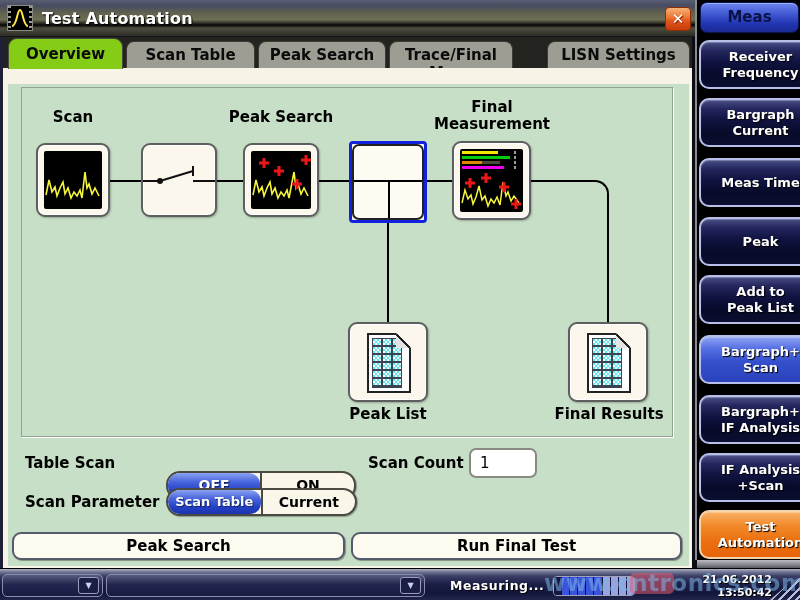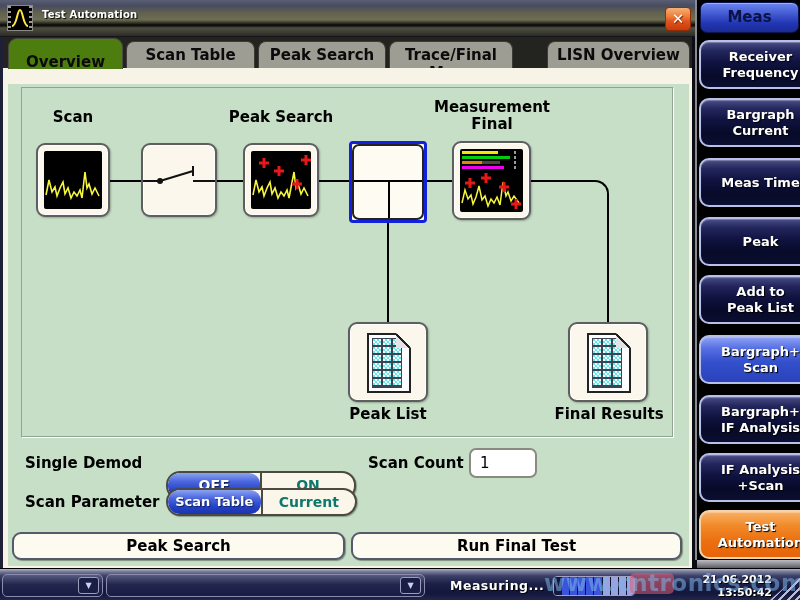--- a/index.html
+++ b/index.html
@@ -13,38 +13,38 @@
 
   
   .titlebar {
     left:0; top:0; width:697px; height:37px;
     background:linear-gradient(180deg,#5a5e74 0%,#484c60 16%,#63634e 38%,#6e6e55 55%,#55554614 70%,#4e4e40 78%,#2c2c26 100%);
     border-bottom:1px solid #14141a;
   }
   .title-icon { left:7; left:7px; top:5px; width:26px; height:26px; background:#000; border:1px solid #8a8a80; }
   .title-icon .film { position:absolute; top:0; bottom:0; width:3px;
     background:repeating-linear-gradient(#9a9a9a 0 2px,#000 2px 5px); }
-  .title-text { left:42px; top:9px; color:#fff; font-size:10px; font-weight:bold; text-shadow:1px 1px 1px #000; letter-spacing:0.2px; }
+  .title-text { left:42px; top:9px; color:#fff; font-size:16px; font-weight:bold; text-shadow:1px 1px 1px #000; letter-spacing:0.2px; }
   .close-btn {
     left:665px; top:7px; width:26px; height:24px; border-radius:4px;
     background:linear-gradient(180deg,#f6b275 0%,#ee7a38 40%,#e2531c 60%,#c83c0c 100%);
     border:1px solid #8f2d05; color:#fff; font-weight:bold; font-size:15px;
     text-align:center; line-height:22px; text-shadow:1px 1px 1px #7a2000; cursor:pointer;
   }
 
   
   .tabstrip { left:3px; top:37px; width:691px; height:31px; background:#23231f; }
   .tab {
     position:absolute; border:1px solid #3c3c34; border-bottom:none;
     border-radius:8px 8px 0 0; background:#9d9d94; color:#0b0b0b;
     font-size:15px; font-weight:bold; text-align:center; cursor:pointer;
   }
   .tab.inactive { top:41px; height:27px; padding-top:4px; }
   .tab.active {
-    top:38px; height:31px; padding-top:14px; background:#4d7c0f;
+    top:38px; height:31px; padding-top:6px; background:#84cc16;
     border-color:#4a4a40; z-index:3; border-radius:9px 9px 0 0;
   }
 
   
   .content { left:3px; top:68px; width:691px; height:500px; background:#f7f3e6; }
   .win-left  { left:0; top:37px; width:3px; height:531px; background:#1e2038; }
   .win-right { left:692px; top:37px; width:5px; height:531px; background:#0c0c14; }
   .green { left:8px; top:84px; width:681px; height:482px; background:#c6dfc6; }
   .frame { left:21px; top:87px; width:652px; height:350px; border:1px solid #93a393; box-shadow:1px 1px 0 #ffffff; }
 
@@ -86,21 +86,21 @@
     border-top:15px solid #fbf7ec; border-left:15px solid transparent; }
   .doc-fold { position:absolute; top:-1px; right:-1px; width:14px; height:14px;
     background:linear-gradient(to bottom left, rgba(0,0,0,0) 0 46%, #222 46% 56%, #e4e4e4 56% 100%); }
 
   
   .ctl-label { color:#000; font-size:15px; font-weight:bold; }
   .toggle {
     position:absolute; background:#faf6ea; border:2px solid #4a4a42; border-radius:14px;
     display:flex; overflow:hidden; box-shadow:1px 1px 1px rgba(0,0,0,0.3);
   }
-  .tg-half { flex:1; text-align:center; font-size:14px; font-weight:bold; color:#0f766e; line-height:25px; cursor:pointer; }
+  .tg-half { flex:1; text-align:center; font-size:14px; font-weight:bold; color:#000000; line-height:25px; cursor:pointer; }
   .tg-sel {
     background:linear-gradient(180deg,#8aa2f2 0%,#4a66dd 35%,#2442c6 70%,#1c34ae 100%);
     color:#fff; border-radius:11px; text-shadow:1px 1px 1px #102060;
   }
   .tg-div { width:2px; background:#4a4a42; }
   .scan-count-input {
     position:absolute; left:469px; top:448px; width:68px; height:30px;
     border:2px solid #8a8a82; border-radius:7px; background:#fff;
     font-family:inherit; font-size:15px; color:#000; padding-left:9px; outline:none;
   }
@@ -208,43 +208,43 @@
   <div class="tab inactive" style="left:126px; width:129px;">
     <span>Scan Table</span>
   </div>
   <div class="tab inactive" style="left:258px; width:128px;">
     <span>Peak Search</span>
   </div>
   <div class="tab inactive" style="left:389px; width:124px;">
     <span>Trace/Final Meas</span>
   </div>
   <div class="tab inactive" style="left:547px; width:143px;">
-    <span>LISN Overview</span>
+    <span>LISN Settings</span>
   </div>
 
   <div class="abs content"></div>
   <div class="abs win-left"></div>
   <div class="abs win-right"></div>
   <div class="abs green"></div>
   <div class="abs frame"></div>
 
   <div class="wire" style="left:110px; top:180px; width:31px; height:2px;"></div>
   <div class="wire" style="left:217px; top:180px; width:26px; height:2px;"></div>
   <div class="wire" style="left:319px; top:180px; width:30px; height:2px;"></div>
   <div class="wire" style="left:427px; top:180px; width:25px; height:2px;"></div>
   <div class="wire" style="left:531px; top:180px; width:60px; height:2px;"></div>
   <div class="wire-corner" style="left:591px; top:180px; width:18px; height:19px;"></div>
   <div class="wire" style="left:607px; top:199px; width:2px; height:123px;"></div>
   <div class="wire" style="left:387px; top:221px; width:2px; height:101px;"></div>
 
   <div class="abs dlabel" style="left:36px; top:109px; width:74px;">Scan</div>
   <div class="abs dlabel" style="left:216px; top:109px; width:130px;">Peak Search</div>
   <div class="abs dlabel" style="left:413px; top:99px; width:158px;">
+    <span style="display:block;">Final</span>
     <span style="display:block;">Measurement</span>
-    <span style="display:block;">Final</span>
   </div>
   <div class="abs dlabel" style="left:338px; top:406px; width:100px;">Peak List</div>
   <div class="abs dlabel" style="left:544px; top:406px; width:130px;">Final Results</div>
 
   <div class="node" style="left:36px; top:143px; width:74px; height:74px;">
     <div class="nodescreen">
       <svg width="58" height="58" viewBox="0 0 58 58">
         <polyline points="2,44 5,29 8,41 11,36 13,45 16,37 19,31 21,43 24,37 27,47 30,41 33,45 36,39 38,47 41,21 43,37 45,33 48,43 51,37 55,45" fill="none" stroke="#f6f63c" stroke-width="1.6"></polyline>
       </svg>
     </div>
@@ -300,21 +300,21 @@
   </div>
 
   <div class="node" style="left:568px; top:322px; width:80px; height:80px;">
     <div class="doc-page">
       <div class="doc-table"></div>
       <div class="doc-fold-cover"></div>
       <div class="doc-fold"></div>
     </div>
   </div>
 
-  <div class="abs ctl-label" style="left:25px; top:454px;">Single Demod</div>
+  <div class="abs ctl-label" style="left:25px; top:454px;">Table Scan</div>
   <div class="toggle" style="left:166px; top:471px; width:190px; height:29px;">
     <div class="tg-half tg-sel">OFF</div>
     <div class="tg-div"></div>
     <div class="tg-half">ON</div>
   </div>
   <div class="abs ctl-label" style="left:368px; top:454px;">Scan Count</div>
   <input class="scan-count-input" readonly="" value="1" style="">
 
   <div class="abs ctl-label" style="left:25px; top:493px;">Scan Parameter</div>
   <div class="toggle" style="left:166px; top:488px; width:191px; height:28px;">

